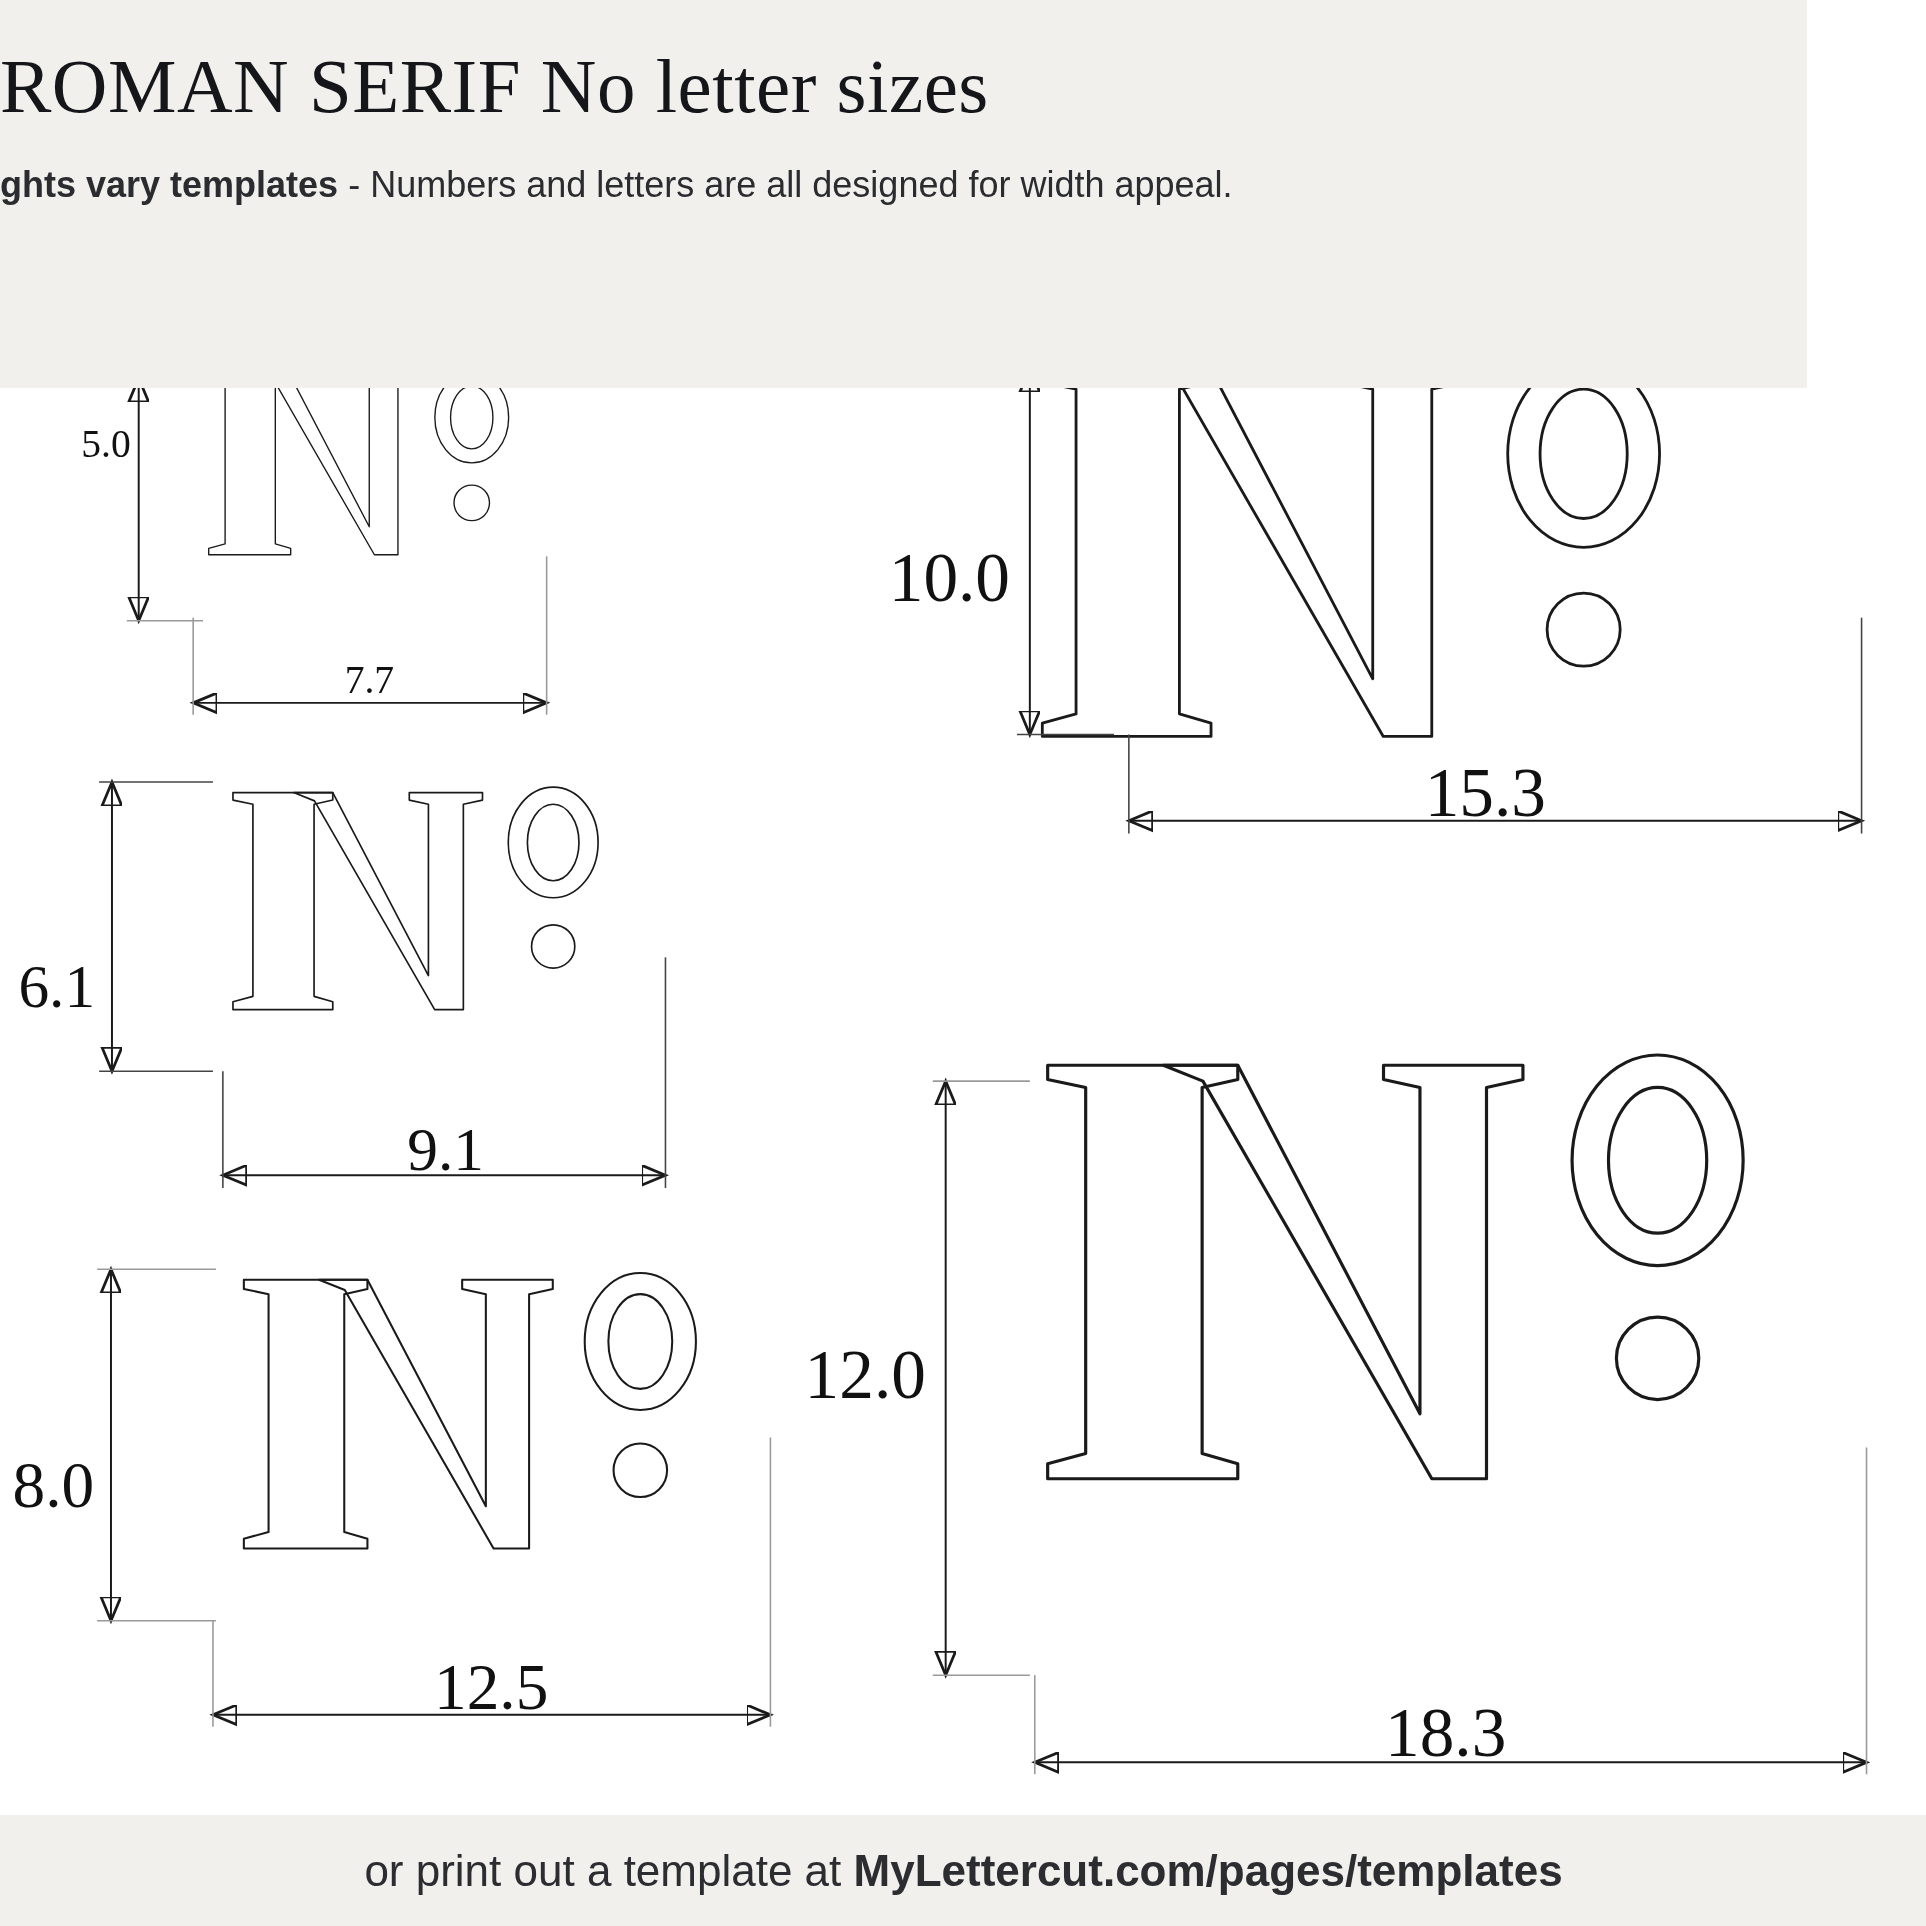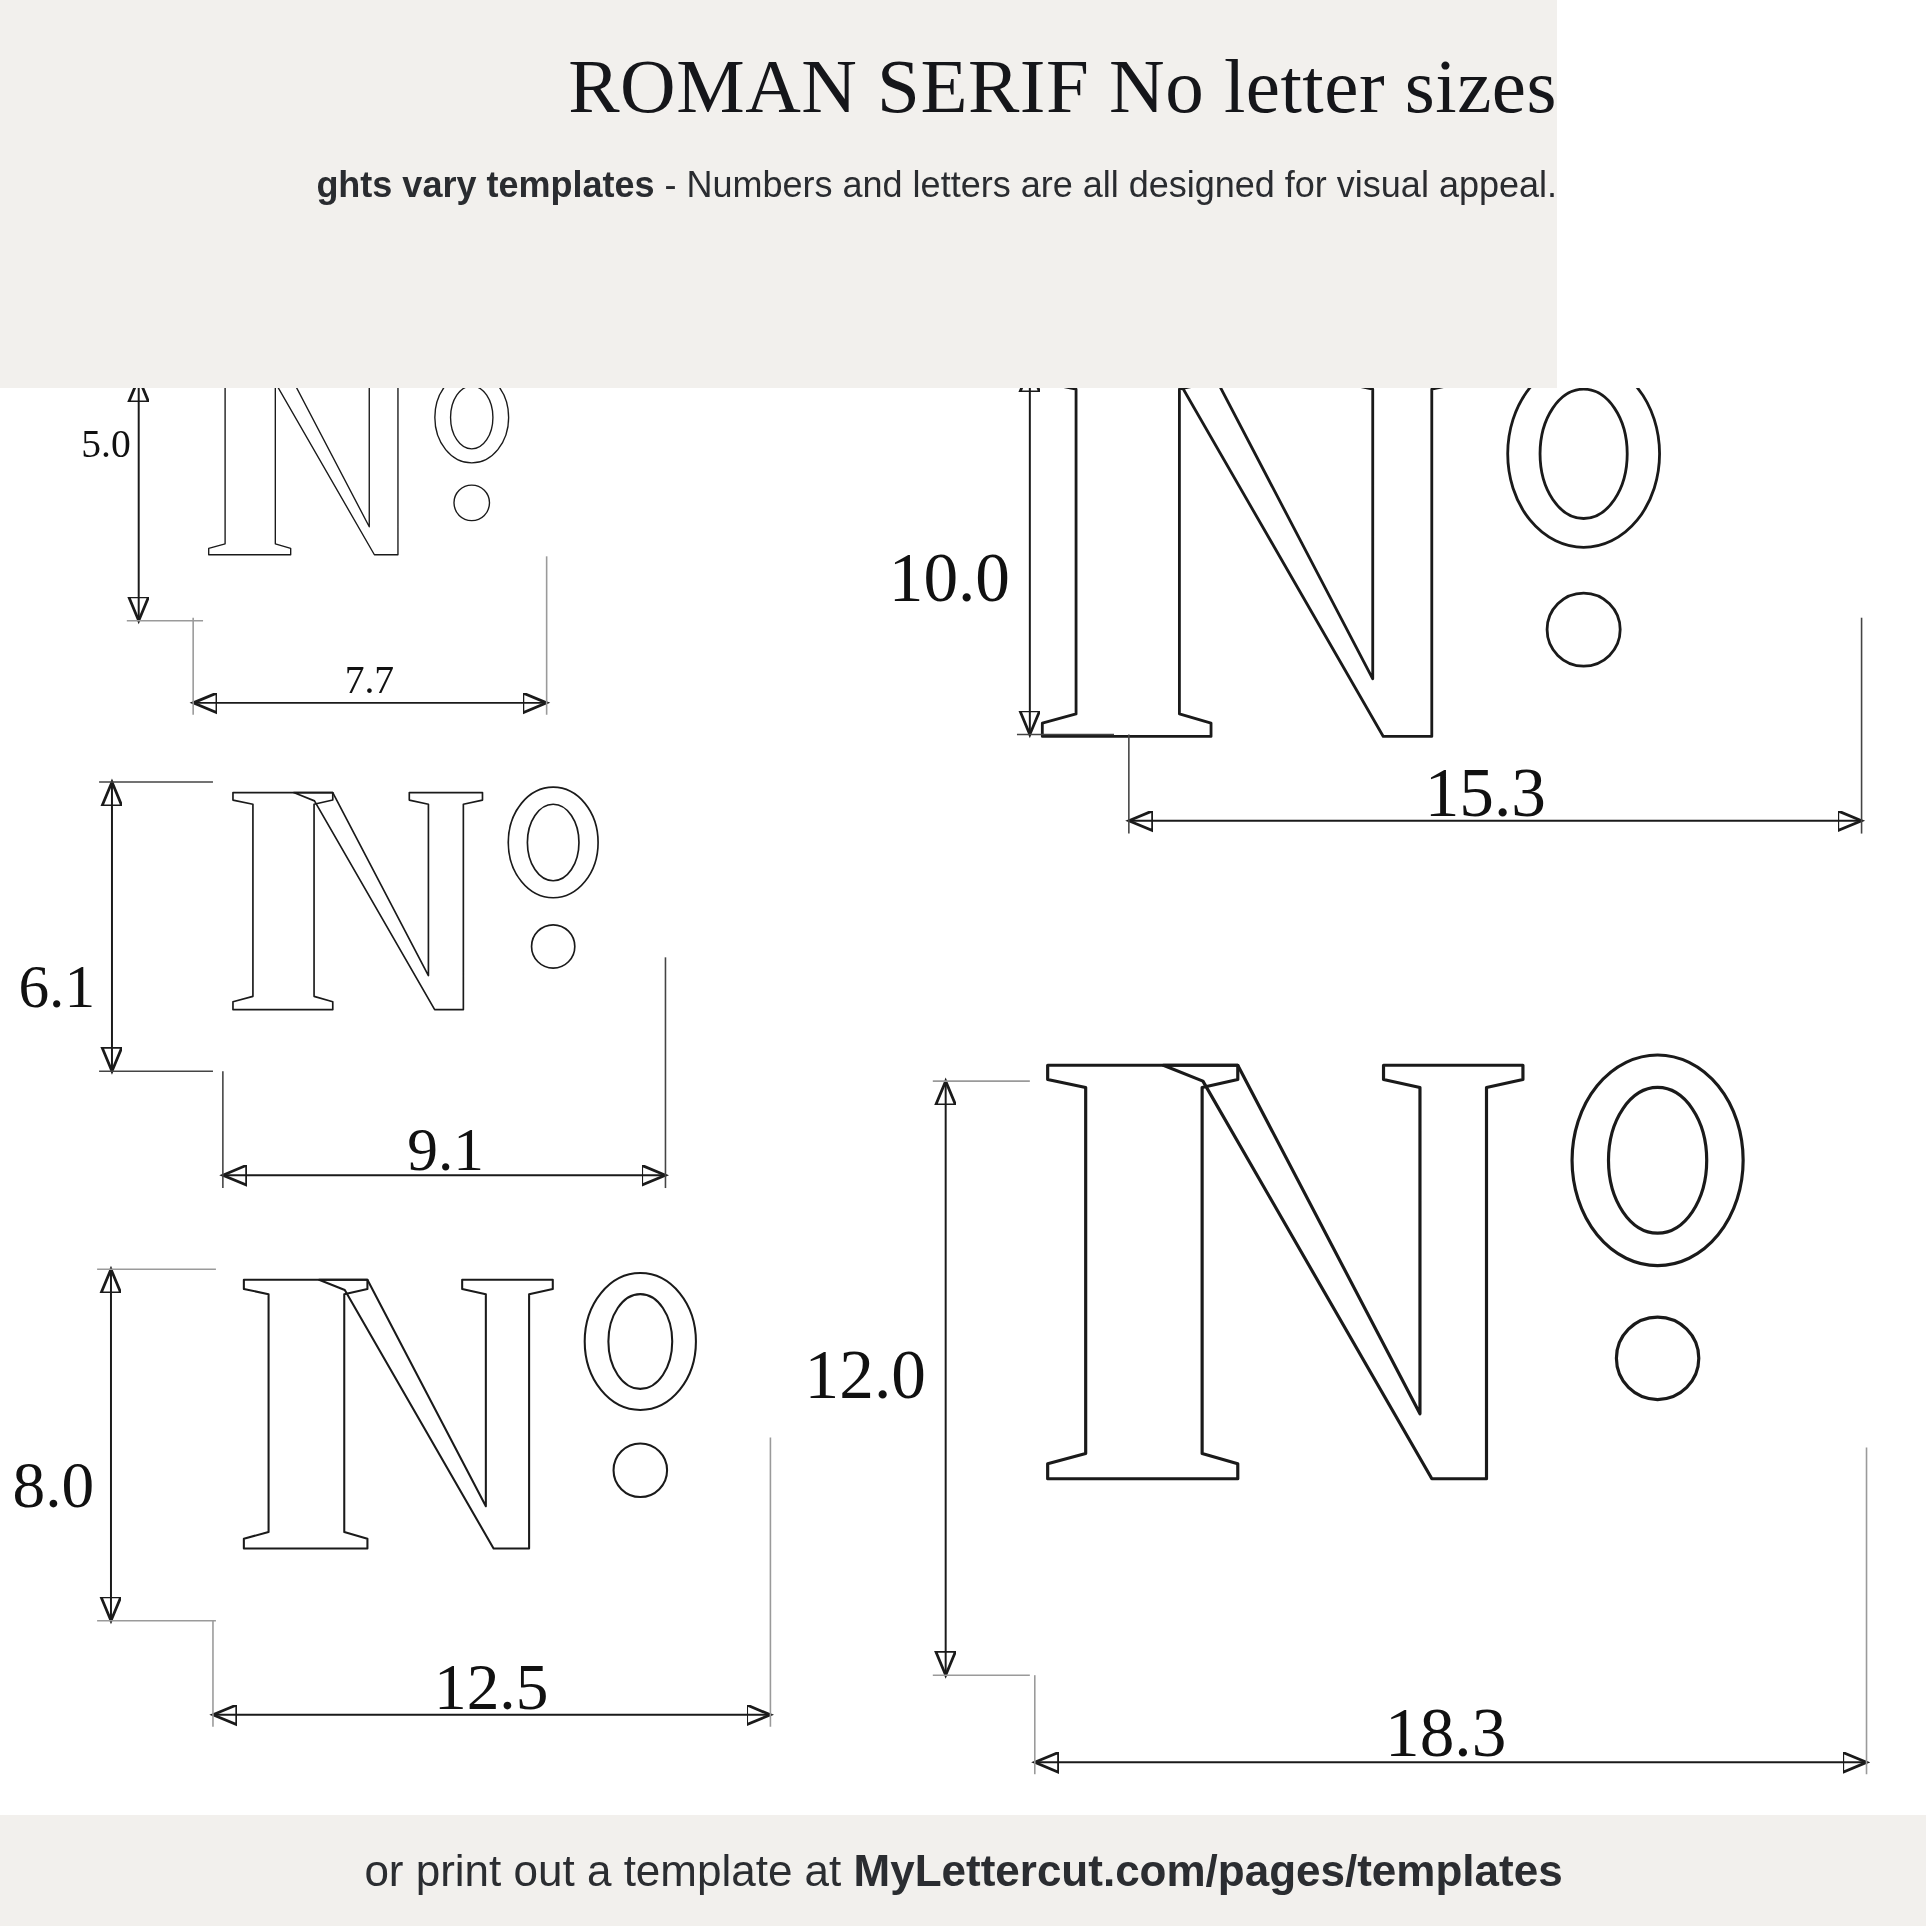--- a/index.html
+++ b/index.html
@@ -19,25 +19,25 @@
     width: 1927px;
     height: 1927px;
     background: #ffffff;
     box-sizing: border-box;
   }
   
   .header {
     position: absolute;
     left: 0;
     top: 0;
-    width: 1557px;
+    width: 1807px;
     height: 388px;
     background: #f2f0ed;
     box-sizing: border-box;
-    text-align: right;
+    text-align: left;
   }
   .header-title {
     font-family: "Liberation Serif", serif;
     font-size: 77px;
     line-height: 1.0;
     padding-top: 48px;
     letter-spacing: 0.5px;
     color: #15161a;
     white-space: nowrap;
   }
@@ -94,21 +94,21 @@
   }
 </style>
 </head>
 <body>
 
 <div class="page">
 
   <div class="header">
     <div class="header-title">ROMAN SERIF No letter sizes</div>
     <div class="header-sub">
-      <span><b>ghts vary templates</b><span> - Numbers and letters are all designed for visual appeal.</span></span><br>
+      <span><b>ghts vary templates</b><span> - Numbers and letters are all designed for width appeal.</span></span><br>
     </div>
   </div>
 
   <div class="canvas">
     <svg width="1927" height="1408" viewBox="0 0 1946 1422" xmlns="http://www.w3.org/2000/svg">
       <defs>
 
         <g id="noGlyph">
 
           <path d="M 60 30 L 300 30 L 300 48 L 255 58 L 255 520 L 300 533 L 300 552 L 60 552 L 60 533 L 108 520 L 108 58 L 60 48 Z" fill="none" stroke="#1a1a1a" stroke-width="4" stroke-linejoin="round"></path>

